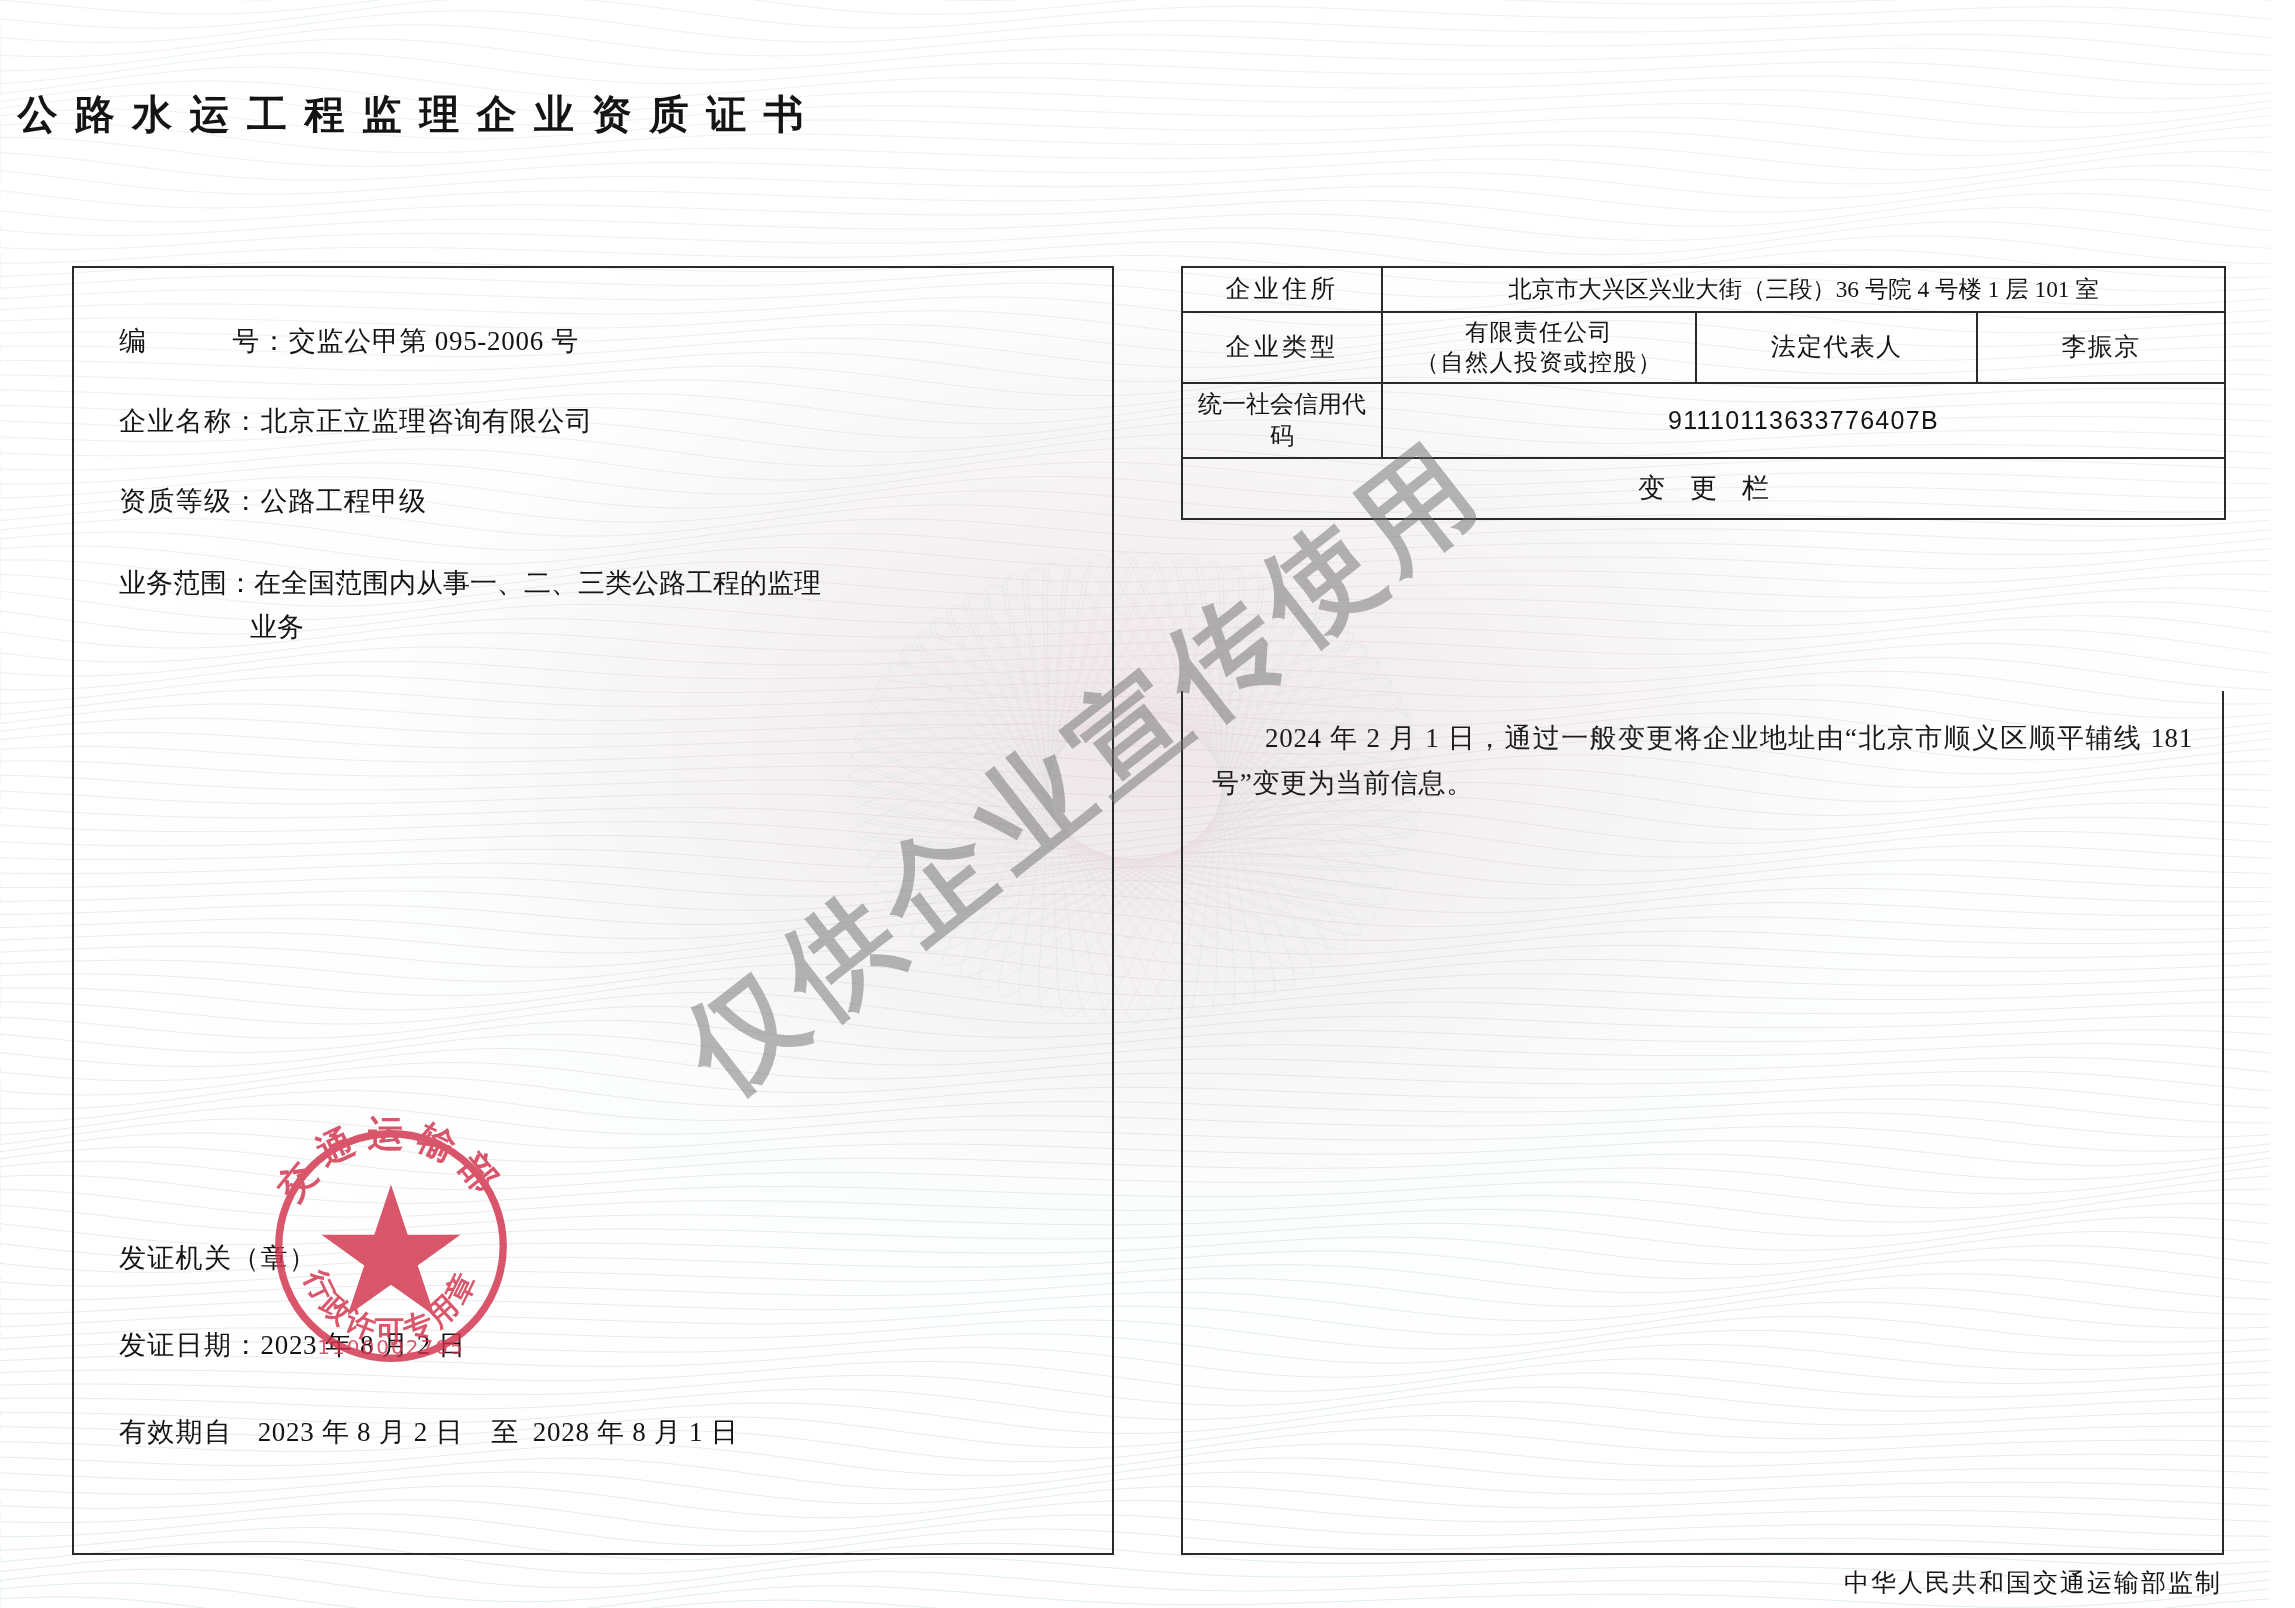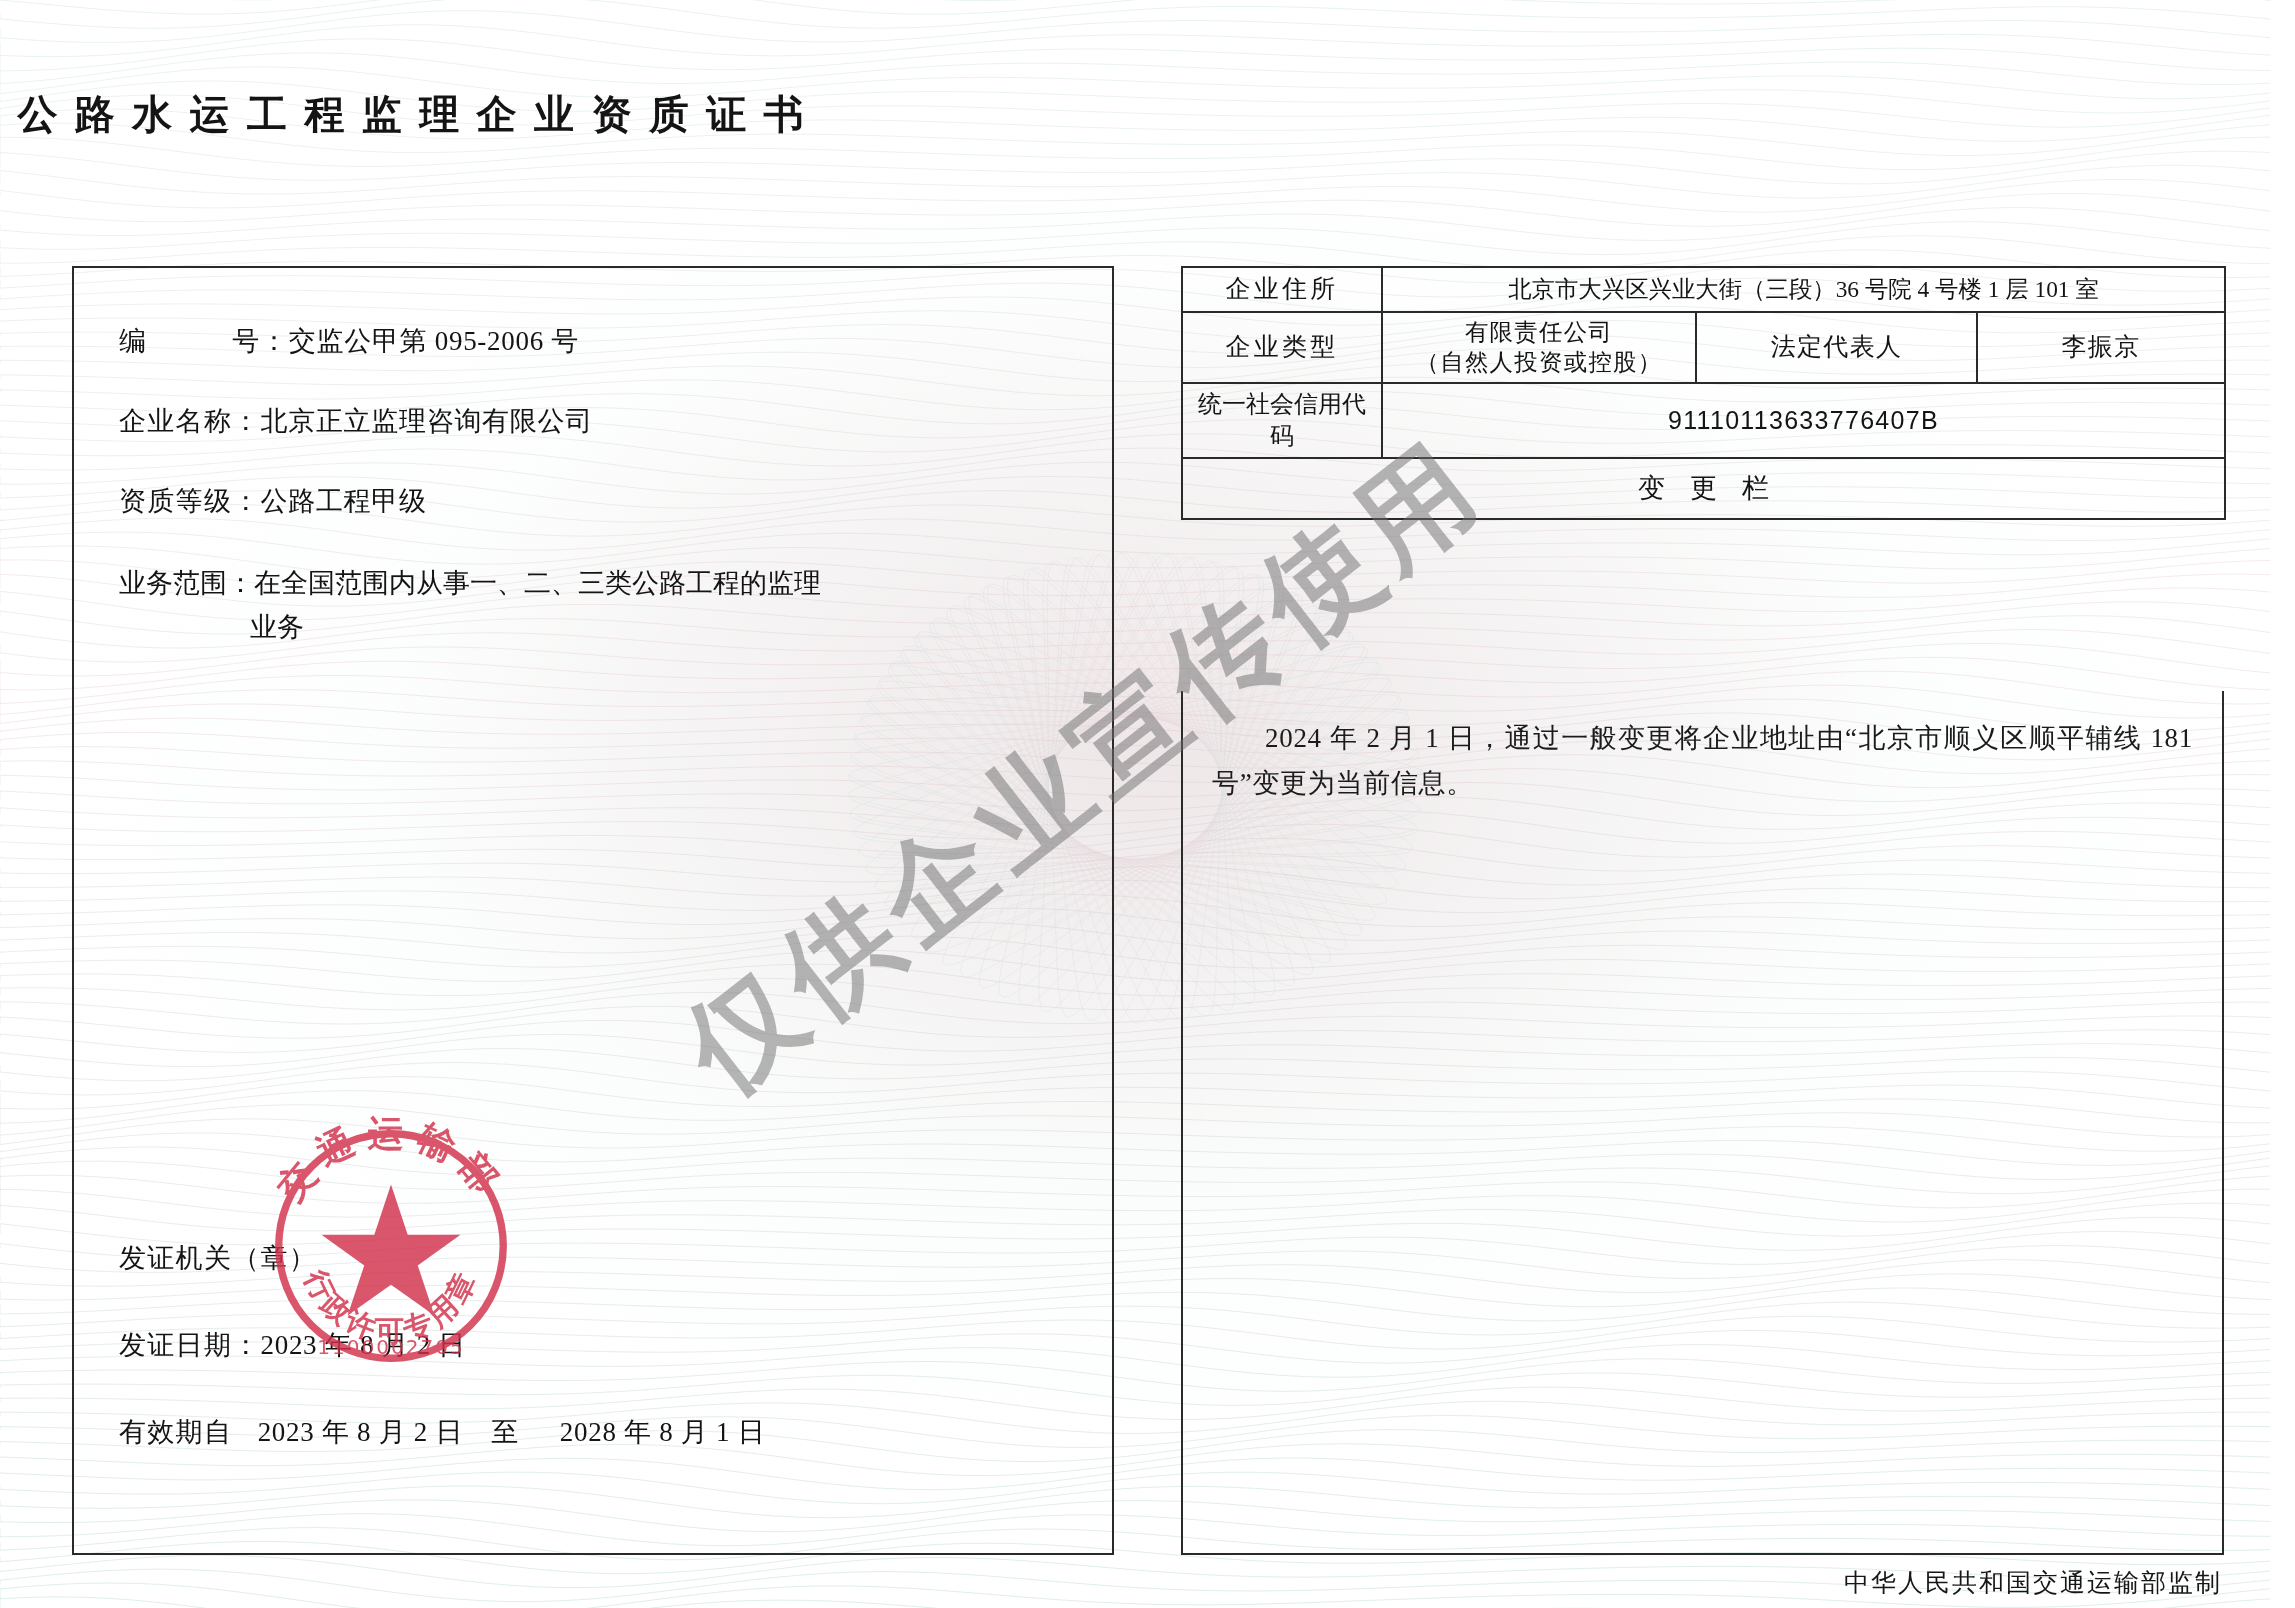--- a/index.html
+++ b/index.html
@@ -294,21 +294,21 @@
   </div>
 
   <div class="lfield" style="left:119px; top:1326px;">
     <span class="lbl">发证日期：</span><span class="val">2023 年 8 月 2 日</span>
   </div>
 
   <div class="lfield" style="left:119px; top:1413px;">
     <span class="lbl">有效期自</span>
     <span class="val" style="margin-left:18.7px;">2023 年 8 月 2 日</span>
     <span class="val" style="margin-left:21.4px;">至</span>
-    <span class="val" style="margin-left:34px;">2028 年 8 月 1 日</span>
+    <span class="val" style="margin-left:7px;">2028 年 8 月 1 日</span>
   </div>
 
   <div class="seal">
     <svg viewBox="0 0 440 440" width="294" height="294">
       <defs>
         <path id="arcTop" d="M 62 228 A 158 158 0 0 1 378 228" fill="none"></path>
         <path id="arcBottom" d="M 92 262 A 132 132 0 0 0 348 262" fill="none"></path>
       </defs>
       <g opacity="0.82">
         <circle cx="220" cy="220" r="168" fill="none" stroke="#d2314b" stroke-width="11"></circle>

